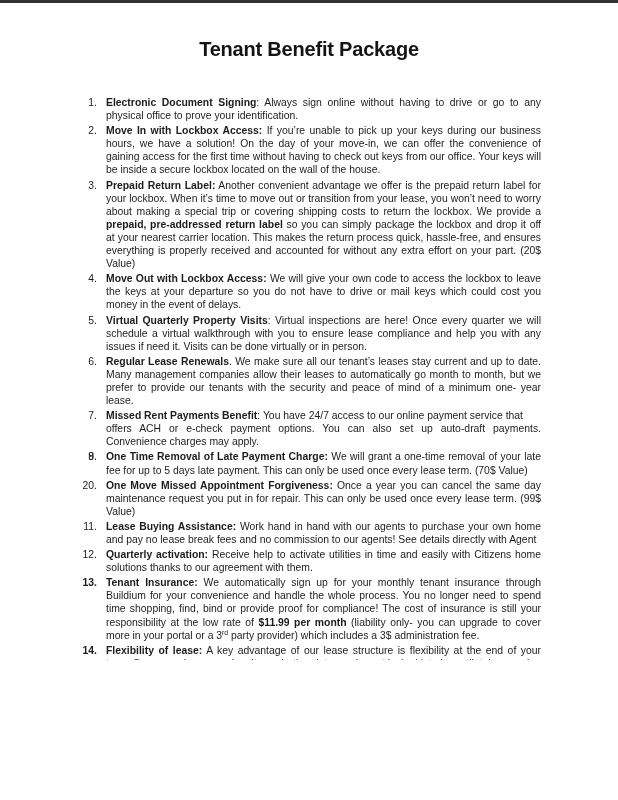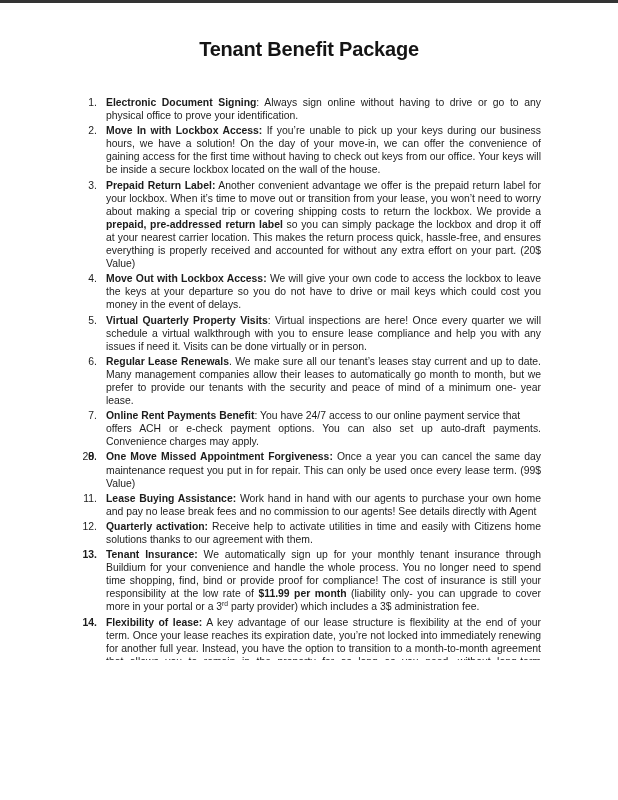--- a/index.html
+++ b/index.html
@@ -33,23 +33,23 @@
 <div class="page" style="--text: #1c1c1c; --line: #9a9a9a; --top-edge: #333333;">
   <div class="top-edge"></div>
   <h1 class="doc-title">Tenant Benefit Package</h1>
   <ol class="benefit-list" id="benefit-list">
       <li class="benefit-item"><span class="num">1.</span><span><span class="b">Electronic Document Signing</span><span>: Always sign online without having to drive or go to any physical office to prove your identification.</span></span></li>
       <li class="benefit-item"><span class="num">2.</span><span><span class="b">Move In with Lockbox Access:</span><span> If you’re unable to pick up your keys during our business hours, we have a solution! On the day of your move-in, we can offer the convenience of gaining access for the first time without having to check out keys from our office. Your keys will be inside a secure lockbox located on the wall of the house.</span></span></li>
       <li class="benefit-item"><span class="num">3.</span><span><span class="b">Prepaid Return Label:</span><span> Another convenient advantage we offer is the prepaid return label for your lockbox. When it’s time to move out or transition from your lease, you won’t need to worry about making a special trip or covering shipping costs to return the lockbox. We provide a </span><span class="b">prepaid, pre-addressed return label</span><span> so you can simply package the lockbox and drop it off at your nearest carrier location. This makes the return process quick, hassle-free, and ensures everything is properly received and accounted for without any extra effort on your part. (20$ Value)</span></span></li>
       <li class="benefit-item"><span class="num">4.</span><span><span class="b">Move Out with Lockbox Access:</span><span> We will give your own code to access the lockbox to leave the keys at your departure so you do not have to drive or mail keys which could cost you money in the event of delays.</span></span></li>
       <li class="benefit-item"><span class="num">5.</span><span><span class="b">Virtual Quarterly Property Visits</span><span>: Virtual inspections are here! Once every quarter we will schedule a virtual walkthrough with you to ensure lease compliance and help you with any issues if need it. Visits can be done virtually or in person.</span></span></li>
       <li class="benefit-item"><span class="num">6.</span><span><span class="b">Regular Lease Renewals</span><span>. We make sure all our tenant’s leases stay current and up to date. Many management companies allow their leases to automatically go month to month, but we prefer to provide our tenants with the security and peace of mind of a minimum one- year lease.</span></span></li>
-      <li class="benefit-item"><span class="num">7.</span><span><span class="b">Online Rent Payments Benefit</span><span>: You have 24/7 access to our online payment service that</span><br><span>offers ACH or e-check payment options.  You can also set up auto-draft payments. Convenience charges may apply.</span></span></li>
+      <li class="benefit-item"><span class="num">7.</span><span><span class="b">Missed Rent Payments Benefit</span><span>: You have 24/7 access to our online payment service that</span><br><span>offers ACH or e-check payment options.  You can also set up auto-draft payments. Convenience charges may apply.</span></span></li>
       <li class="benefit-item"><span class="num">8.</span></li>
-      <li class="benefit-item"><span class="num">9.</span></li>
+      <li class="benefit-item"><span class="num">9.</span><span><span class="b">One Time Removal of Late Payment Charge:</span><span> We will grant a one-time removal of your late fee for up to 5 days late payment. This can only be used once every lease term. (70$ Value)</span></span></li>
       <li class="benefit-item"><span class="num">20.</span><span><span class="b">One Move Missed Appointment Forgiveness:</span><span> Once a year you can cancel the same day maintenance request you put in for repair. This can only be used once every lease term. (99$ Value)</span></span></li>
       <li class="benefit-item"><span class="num">11.</span><span><span class="b">Lease Buying Assistance:</span><span> Work hand in hand with our agents to purchase your own home and pay no lease break fees and no commission to our agents! See details directly with Agent</span></span></li>
       <li class="benefit-item"><span class="num">12.</span><span><span class="b">Quarterly activation:</span><span> Receive help to activate utilities in time and easily with Citizens home solutions thanks to our agreement with them.</span></span></li>
       <li class="benefit-item"><span class="num b">13.</span><span><span class="b">Tenant Insurance:</span><span> We automatically sign up for your monthly tenant insurance through Buildium for your convenience and handle the whole process. You no longer need to spend time shopping, find, bind or provide proof for compliance! The cost of insurance is still your responsibility at the low rate of </span><span class="b">$11.99 per month</span><span> (liability only- you can upgrade to cover more in your portal or a 3</span><sup class="seg-sup">rd</sup><span> party provider) which includes a 3$ administration fee.</span></span></li>
       <li class="benefit-item"><span class="num b">14.</span><span><span class="b">Flexibility of lease:</span><span> A key advantage of our lease structure is flexibility at the end of your term. Once your lease reaches its expiration date, you’re not locked into immediately renewing for another full year. Instead, you have the option to transition to a month-to-month agreement that allows you to remain in the property for as long as you need, without long-term commitment. This arrangement provides convenience and peace of mind—perfect for residents who may be planning a move, purchasing a home soon, or simply need more time before making their next decision, if your HOA or condo assoc. allows.</span></span></li>
     </ol>
   <div class="signature-block" id="signature-block">
       <div class="sig-row"><span class="sig-label">Signature:</span><span class="sig-line"> __________________________________</span><span class="sig-date-label">Date:</span><span class="sig-date-line"> ______________</span></div>
       <div class="sig-row"><span class="sig-label">Signature:</span><span class="sig-line"> __________________________________</span><span class="sig-date-label">Date:</span><span class="sig-date-line"> ______________</span></div>
     </div>

